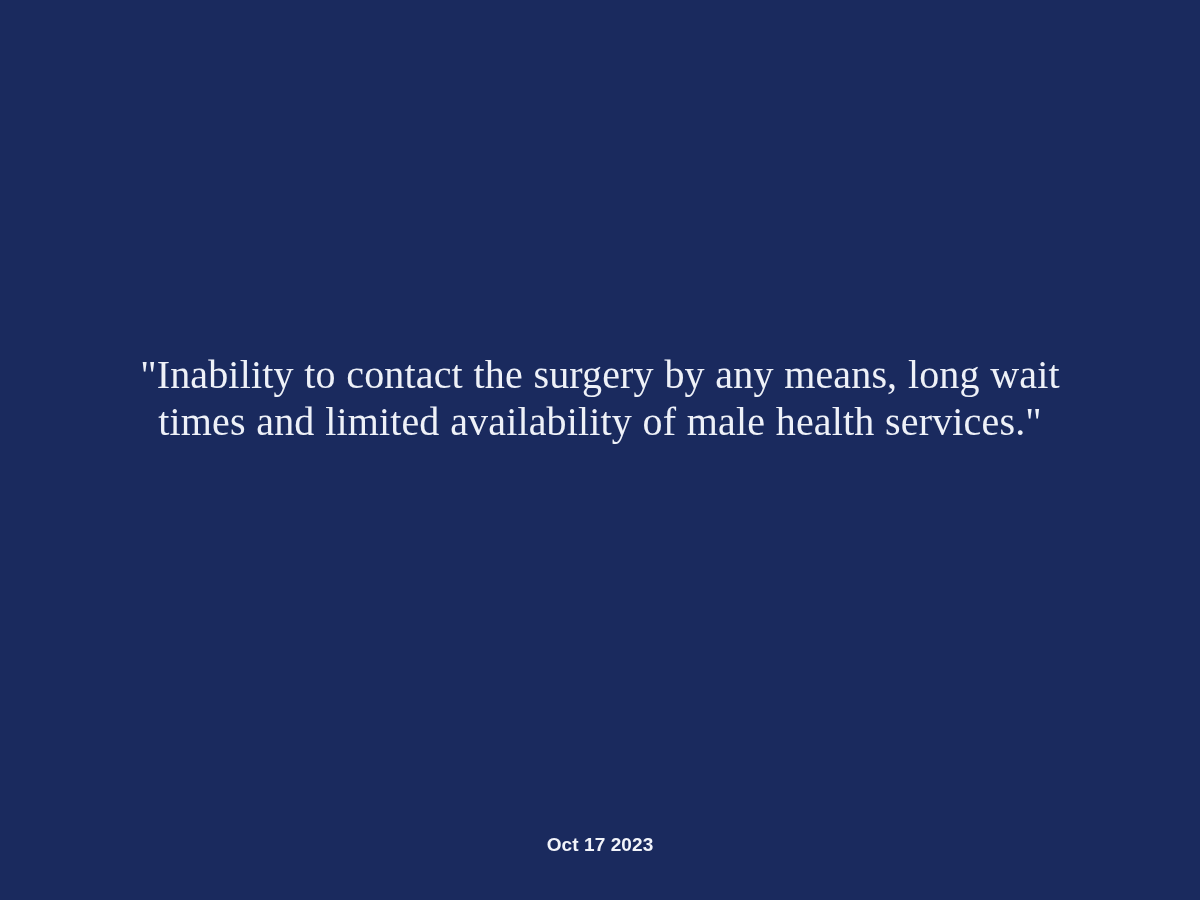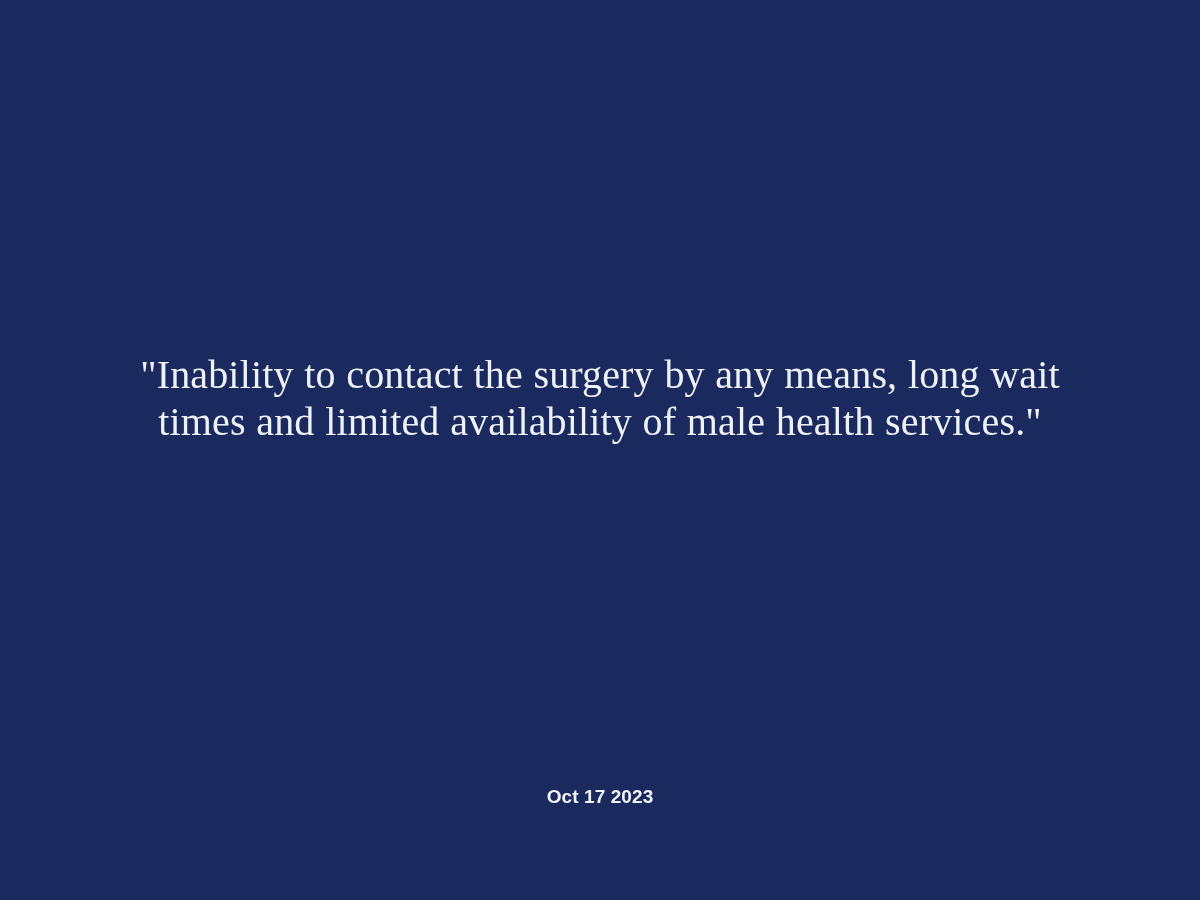--- a/index.html
+++ b/index.html
@@ -70,20 +70,21 @@
 
   .date-text {
     font-family: "Liberation Sans", "DejaVu Sans", sans-serif;
     font-weight: 700;
     font-size: 19px;
     line-height: 26px;
     letter-spacing: 0.1px;
     color: #f2f4fa;
     text-align: center;
     white-space: nowrap;
+    margin-top: 48px;
   }
 </style>
 </head>
 <body>
 
 <div class="quote-card">
 
   <div class="quote-block">
     <div class="quote-inner">
       <p class="quote-text">"Inability to contact the surgery by any means, long wait times and limited availability of male health services."</p>

